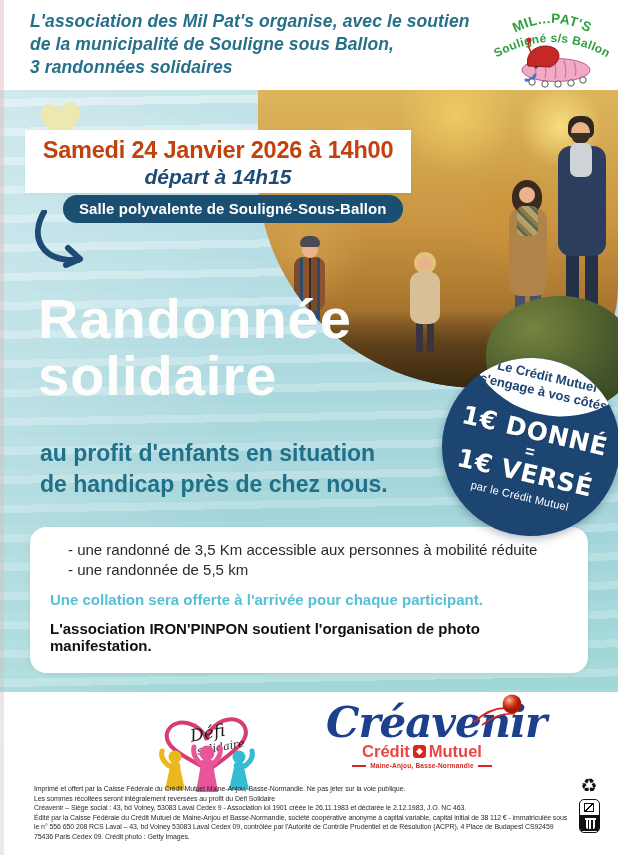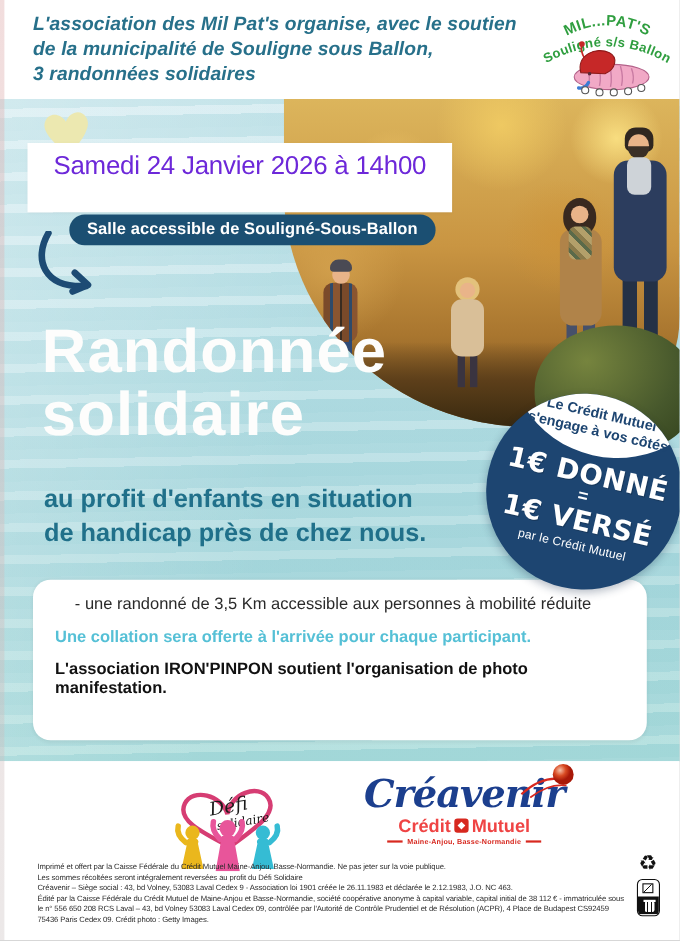--- a/index.html
+++ b/index.html
@@ -82,21 +82,21 @@
   .photo-bump { position:absolute; left:486px; top:206px; width:148px; height:116px;
       border-radius:50% 50% 46% 46%; z-index:2;
       background:radial-gradient(at 32% 28%, #76843e, #47582c 58%, #2f3e1a 100%); }
 
   
   .heart { position:absolute; left:36px; top:8px; z-index:4; transform:rotate(-6deg); }
 
   
   .date-box { position:absolute; left:25px; top:40px; width:386px; height:63px; background:#fff;
       z-index:4; text-align:center; padding-top:7px; box-shadow:0 1px 3px rgba(0,0,0,.06); }
-  .date-line   { font-size:23.5px; font-weight:400; color:#6d28d9; letter-spacing:-.2px; }
+  .date-line   { font-size:23.5px; font-weight:700; color:#c2410c; letter-spacing:-.2px; }
   .depart-line { font-size:21px;   font-weight:800; font-style:italic; color:#1d4b74; margin-top:1px; }
 
   
   .venue-pill { position:absolute; left:63px; top:105px; z-index:4; background:#1b4f72; color:#fff;
       font-size:15px; font-weight:bold; padding:5px 16px 6px; border-radius:15px; letter-spacing:.1px; }
 
   
   .arrow { position:absolute; left:30px; top:120px; z-index:4; }
 
   
@@ -129,21 +129,21 @@
   .assoc     { font-size:15px; font-weight:bold; color:#111; margin-top:12px; }
 
   
   .footer { position:absolute; left:0; top:692px; width:618px; height:163px; background:#fff; }
   .defi-logo { position:absolute; left:146px; top:4px; }
   .defi-script { font-family:"DejaVu Serif", serif; font-style:italic; fill:#1a1a1a; }
 
   .creavenir { position:absolute; left:326px; top:12px; width:192px; text-align:center; }
   .crea-comet { position:absolute; right:-8px; top:-12px; }
   .crea-name { font-family:"DejaVu Serif", serif; font-style:italic; font-weight:bold;
-      font-size:35px; color:#1c3f8e; letter-spacing:-1px; line-height:38px; }
+      font-size:42px; color:#1c3f8e; letter-spacing:-1px; line-height:38px; }
   .cm-brand { font-size:16.5px; font-weight:bold; color:#ef4444; margin-top:0; }
   .cm-mark { display:inline-block; width:13px; height:13px; background:#d7281f; border-radius:3px;
       margin:0 3px; position:relative; top:1px; }
   .cm-diamond { position:absolute; left:4px; top:4px; width:5px; height:5px; background:#fff; transform:rotate(45deg); }
   .cm-region-row { margin-top:1px; font-size:6.5px; font-weight:bold; color:#d7281f; letter-spacing:.2px; }
   .dash { display:inline-block; width:14px; height:2px; background:#d7281f; vertical-align:middle; margin:0 4px; }
 
   .legal { position:absolute; left:34px; top:92px; width:540px; font-size:7px; line-height:9.6px;
       color:#2b2b2b; letter-spacing:-.1px; }
   .legal div { white-space:nowrap; overflow:hidden; }
@@ -232,23 +232,24 @@
       </div>
     </div>
     <div class="photo-bump"></div>
 
     <svg class="heart" width="50" height="46" viewBox="0 0 24 22">
       <path d="M12 21 C5 14 1 9 3 5 C5 1 10 2 12 6 C14 2 19 1 21 5 C23 9 19 14 12 21 Z" fill="#ece8b0"></path>
     </svg>
 
     <div class="date-box">
       <div class="date-line">Samedi 24 Janvier 2026 à 14h00</div>
-    </div>
-
-    <div class="venue-pill">Salle accessible de Souligné-Sous-Ballon</div>
+      <div class="depart-line">départ à 14h15</div>
+    </div>
+
+    <div class="venue-pill">Salle polyvalente de Souligné-Sous-Ballon</div>
 
     <svg class="arrow" width="80" height="66" viewBox="0 0 80 66">
       <path d="M14 2 C 0 26, 10 52, 48 50" stroke="#1d4b74" stroke-width="6" fill="none" stroke-linecap="round"></path>
       <path d="M38 38 L50 49 L36 55" stroke="#1d4b74" stroke-width="6" fill="none" stroke-linecap="round" stroke-linejoin="round"></path>
     </svg>
 
     <div class="title">
       <div>Randonnée</div>
       <div>solidaire</div>
     </div>
@@ -266,20 +267,21 @@
       <div class="badge-body">
         <div class="badge-big">1€ DONNÉ</div>
         <div class="badge-eq">=</div>
         <div class="badge-big">1€ VERSÉ</div>
         <div class="badge-foot">par le Crédit Mutuel</div>
       </div>
     </div>
 
     <div class="content-box">
       <div class="bullet">- une randonné de 3,5 Km accessible aux personnes à mobilité réduite</div>
+      <div class="bullet">- une randonnée de 5,5 km</div>
       <div class="collation">Une collation sera offerte à l'arrivée pour chaque participant.</div>
       <div class="assoc">L'association IRON'PINPON soutient l'organisation de photo manifestation.</div>
     </div>
   </div>
 
   <div class="footer">
 
     <div class="defi-logo">
       <svg width="122" height="96" viewBox="0 0 122 96">
         <path d="M61 44 C 57 26 31 18 23 32 C 15 46 35 58 61 74 C 87 58 107 46 99 32 C 91 18 65 26 61 44 Z" fill="none" stroke="#d63d73" stroke-width="4" transform="rotate(-4 61 48)"></path>

